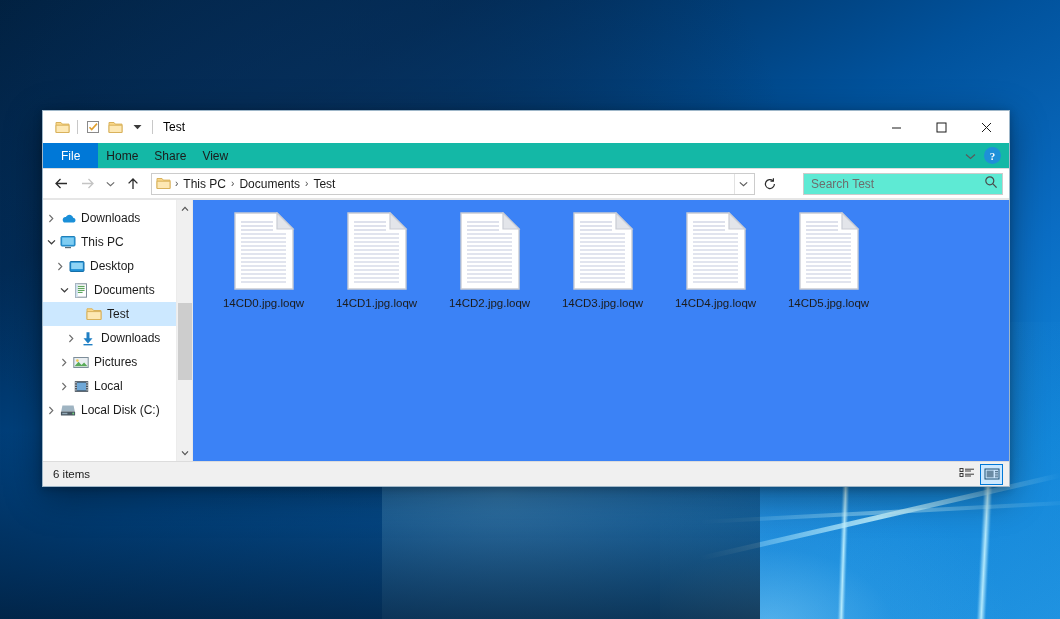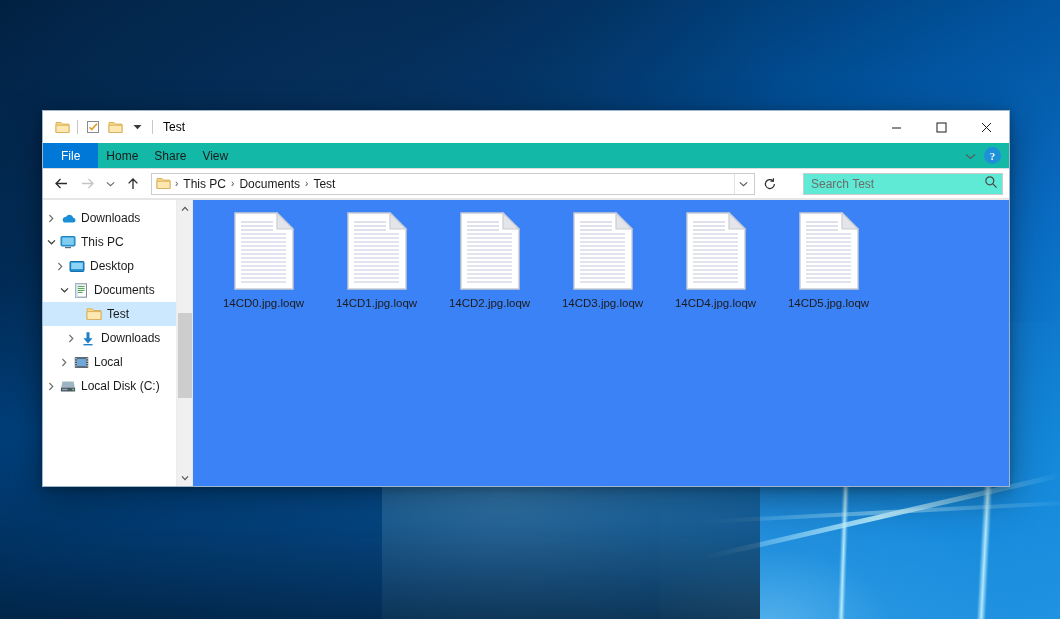--- a/index.html
+++ b/index.html
@@ -507,20 +507,35 @@
             <span class="tw-ico">
               <svg width="14" height="15" viewBox="0 0 14 15">
                 <path d="M5.5 1.2h3v6h3L7 12.4 2.5 7.2h3z" fill="#1f7fc4"></path>
                 <rect x="2.5" y="13" width="9" height="1.4" fill="#1f7fc4"></rect>
               </svg>
             </span>
             <span class="tw-label">Downloads</span>
           </div>
 
 
+          <div class="tree-row" style="padding-left:13px">
+            <span class="tw-chev">
+              <svg width="7" height="9" viewBox="0 0 7 9">
+                  <path d="M1.4 1l3.4 3.5L1.4 8" fill="none" stroke="#6d6d6d" stroke-width="1.1"></path>
+                </svg>
+            </span>
+            <span class="tw-ico">
+              <svg width="16" height="13" viewBox="0 0 16 13">
+                <rect x="0.8" y="1.5" width="14.4" height="10" fill="#e9eef2" stroke="#7d8d99" stroke-width="1"></rect>
+                <path d="M1.5 10.2l4-4.4 3 3.2 2.6-2.6 3.4 3.8z" fill="#5aab5a"></path>
+                <circle cx="4.4" cy="4.6" r="1.3" fill="#f2c94c"></circle>
+              </svg>
+            </span>
+            <span class="tw-label">Pictures</span>
+          </div>
 
           <div class="tree-row" style="padding-left:13px">
             <span class="tw-chev">
               <svg width="7" height="9" viewBox="0 0 7 9">
                   <path d="M1.4 1l3.4 3.5L1.4 8" fill="none" stroke="#6d6d6d" stroke-width="1.1"></path>
                 </svg>
             </span>
             <span class="tw-ico">
               <svg width="15" height="13" viewBox="0 0 15 13">
                 <rect x="0.8" y="1.2" width="13.4" height="10.6" fill="#3a4550"></rect>
@@ -710,14 +725,32 @@
                 <path d="M8 62H53" stroke="#c3c9dd" stroke-width="1.1"></path>
                 <path d="M8 66H53" stroke="#c3c9dd" stroke-width="1.1"></path>
                 <path d="M8 70H53" stroke="#c3c9dd" stroke-width="1.1"></path>
                 <path d="M44 1l16 16H44z" fill="#e3e5ea" stroke="#c9ccd4" stroke-width="1.2"></path>
               </svg></div>
             <div class="filename">14CD5.jpg.loqw</div>
           </div>
         </div>
     </div>
 
+    <div class="statusbar">
+      <span>6 items</span>
+      <span class="status-spacer"></span>
+      <div class="viewbtn">
+        <svg width="16" height="14" viewBox="0 0 16 14">
+          <rect x="1" y="1.5" width="3" height="3" fill="none" stroke="#3b3b3b" stroke-width="1"></rect>
+          <rect x="1" y="6.5" width="3" height="3" fill="none" stroke="#3b3b3b" stroke-width="1"></rect>
+          <path d="M6 2.2h9M6 4h6M6 7.2h9M6 9h6" stroke="#3b3b3b" stroke-width="1"></path>
+        </svg>
+      </div>
+      <div class="viewbtn active">
+        <svg width="16" height="14" viewBox="0 0 16 14">
+          <rect x="1" y="2" width="14" height="10" fill="none" stroke="#1b4f72" stroke-width="1"></rect>
+          <rect x="2.6" y="3.6" width="7" height="6.8" fill="#6a8ba4"></rect>
+          <path d="M11 4.4h3M11 6.2h3M11 8h3M11 9.8h3" stroke="#4a6b84" stroke-width="1"></path>
+        </svg>
+      </div>
+    </div>
   </div>
 </div>
 
 </body></html>

